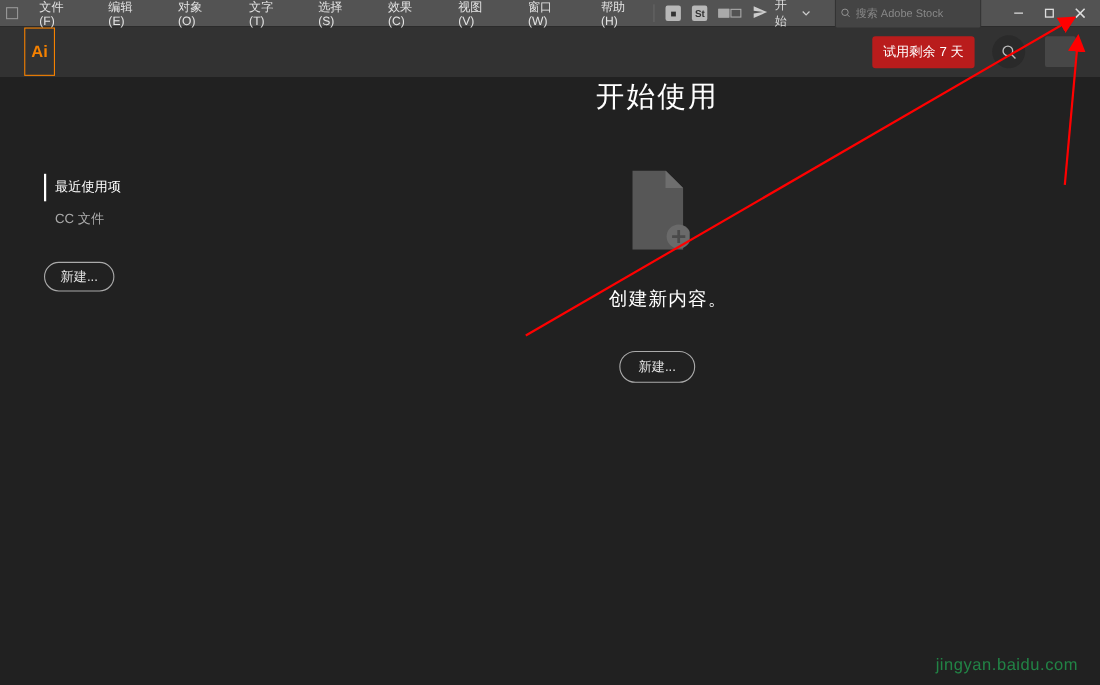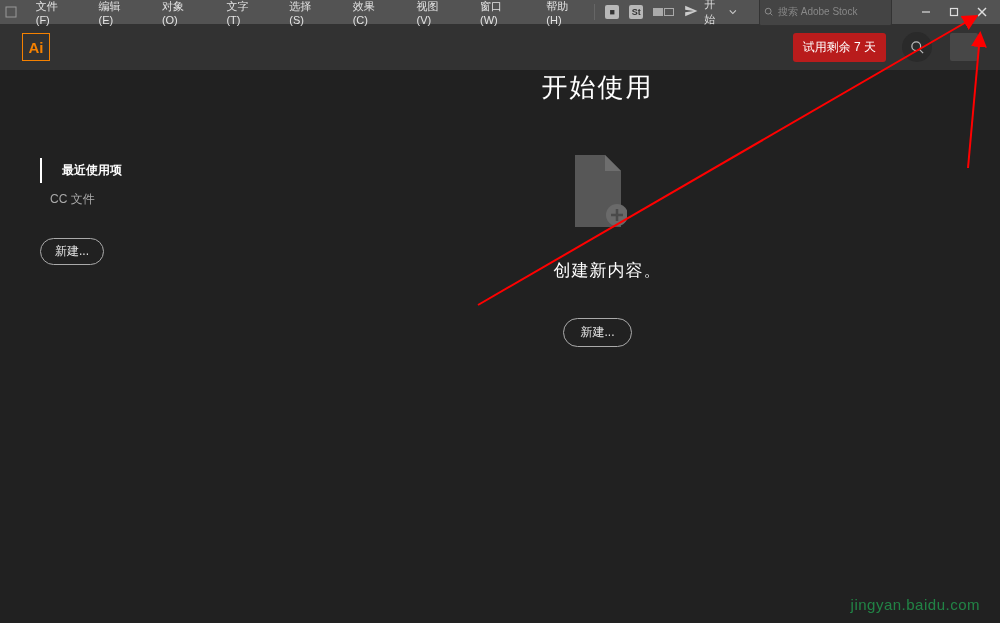--- a/index.html
+++ b/index.html
@@ -45,41 +45,41 @@
     .win-controls { display:flex; align-items:center; gap:0; margin-left:4px; }
     .win-btn { width:28px; height:20px; display:flex; align-items:center; justify-content:center; color:#ddd; font-size:11px; }
     
     .header-bar {
       background: #323232;
       height: 46px;
       display: flex;
       align-items: center;
       padding: 0 22px;
     }
-    .ai-logo { width:28px; height:28px; border:1.5px solid #f58100; display:flex; align-items:center; justify-content:center; }
+    .ai-logo { width:28px; height:44px; border:1.5px solid #f58100; display:flex; align-items:center; justify-content:center; }
     .ai-logo span { color:#f58100; font-weight:bold; font-size:15px; font-family: Arial, sans-serif; }
     .trial-badge { margin-left:auto; background:#b91c1c; color:#fff; font-size:12px; padding:6px 10px; border-radius:3px; }
     .search-circle { width:30px; height:30px; border-radius:50%; background:#2a2a2a; margin-left:16px; display:flex; align-items:center; justify-content:center; }
     .search-circle svg { stroke:#bbb; }
     .avatar-box { width:28px; height:28px; background:#474747; margin-left:18px; border-radius:2px; }
 
     
     .main {
       position: relative;
       background: #212121;
       height: 553px;
       display: flex;
     }
     .sidebar {
       width: 195px;
       padding: 36px 0 0 40px;
     }
     .sidebar-nav { margin-top: 52px; }
     .nav-item { font-size: 12px; color: #aaa; padding: 4px 0 4px 10px; margin-bottom:4px; cursor: default; }
-    .nav-item.active { color:#fff; font-weight:bold; border-left:2px solid #fff; padding-left:20px; }
+    .nav-item.active { color:#fff; font-weight:normal; border-left:2px solid #fff; padding-left:8px; }
     .sidebar-buttons { margin-top: 26px; }
     .pill-btn {
       display:inline-block;
       border:1.5px solid #aaa; border-radius:18px;
       padding:4px 14px; font-size:12px; color:#e3e3e3;
       margin-bottom:10px; min-width:54px; text-align:center;
       cursor: default;
     }
 
     .content { flex:1; display:flex; flex-direction:column; align-items:center; position:relative; }

